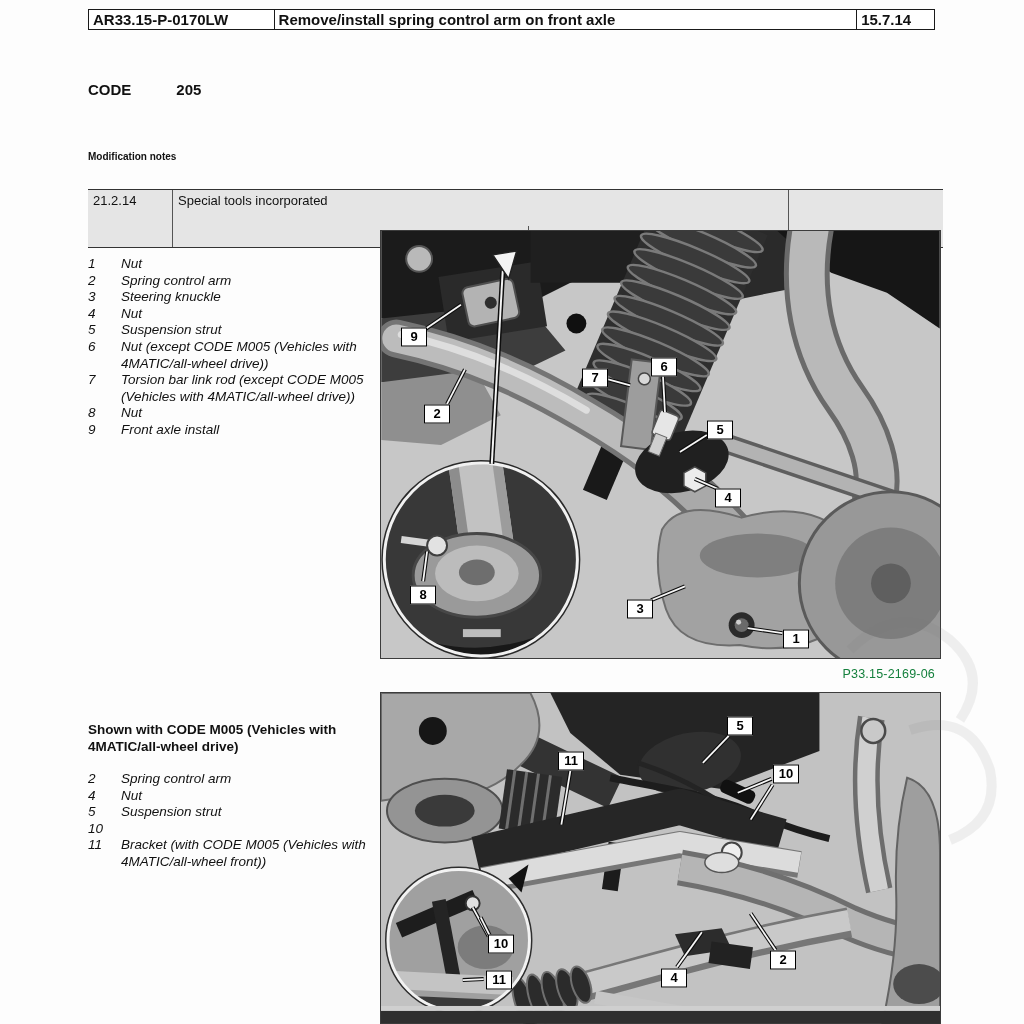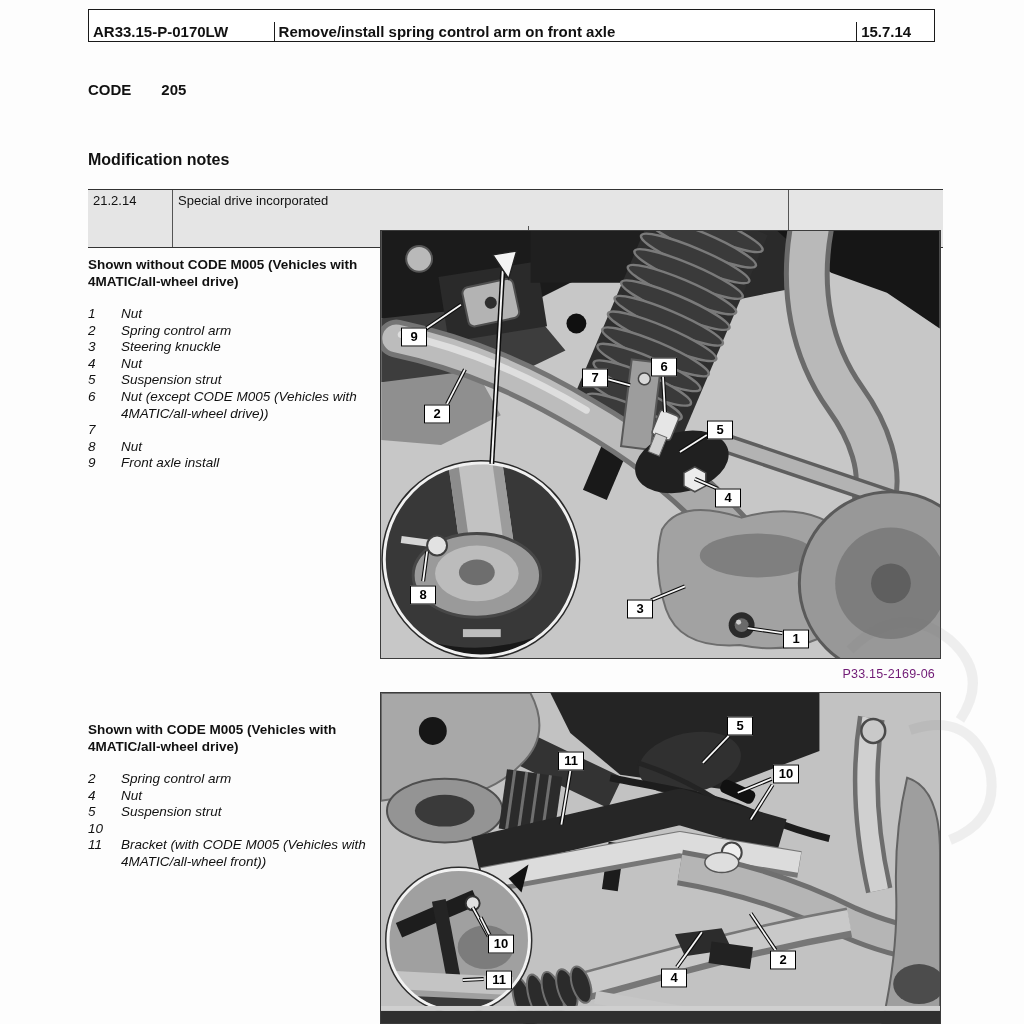--- a/index.html
+++ b/index.html
@@ -4,31 +4,31 @@
 <style>
   html,body{margin:0;padding:0;}
   body{width:1024px;height:1024px;position:relative;background:#fdfdfd;
        font-family:"Liberation Sans",sans-serif;color:#111;overflow:hidden;}
 
   
   .hdr{position:absolute;left:88px;top:9px;width:847px;display:flex;
        border:1.6px solid #1a1a1a;box-sizing:border-box;background:#fff;
        font-weight:bold;font-size:15px;line-height:19px;}
   .hdr .cell{padding:0 4px;border-right:1.4px solid #1a1a1a;box-sizing:border-box;
-       white-space:nowrap;overflow:hidden;margin-top:12px;}
+       white-space:nowrap;overflow:hidden;}
   .hdr .c1{width:186px;}
   .hdr .c2{width:584px;}
   .hdr .c3{width:77px;border-right:none;}
 
   
   .model{position:absolute;left:88px;top:81px;font-weight:bold;font-size:15px;}
-  .model .num{margin-left:30px;}
-
-  
-  .mod-head{position:absolute;left:88px;top:151px;font-weight:bold;font-size:16px;}
+  .model .num{margin-left:45px;}
+
+  
+  .mod-head{position:absolute;left:88px;top:151px;font-weight:bold;font-size:10px;}
   .modtab{position:absolute;left:88px;top:189px;width:855px;display:flex;
           border-top:1.3px solid #333;border-bottom:1.3px solid #333;
           box-sizing:border-box;font-size:13px;line-height:19px;background:#e5e5e5;}
   .modtab .cell{padding:1px 5px;border-left:1px solid #555;box-sizing:border-box;
           white-space:nowrap;overflow:hidden;}
   .modtab .m1{width:84px;border-left:none;}
   .modtab .m2{width:356px;}
   .modtab .m3{width:260px;margin-top:36px;}
   .modtab .m4{width:155px;}
 
@@ -47,21 +47,21 @@
   .fig1{top:230px;height:429px;}
   .fig2{top:692px;height:332px;border-bottom:none;}
   .fig svg{position:absolute;left:0;top:0;width:100%;height:100%;display:block;}
 
   .callout{position:absolute;transform:translate(-50%,-50%);background:#fff;
        border:1.6px solid #000;color:#000;font-weight:bold;font-size:13px;
        line-height:16px;min-width:18px;height:17px;padding:0 3px;
        text-align:center;box-sizing:content-box;z-index:3;}
 
   .caption{position:absolute;left:735px;top:667px;width:200px;text-align:right;
-       font-size:12.5px;letter-spacing:.2px;color:#701a75;}
+       font-size:12.5px;letter-spacing:.2px;color:#15803d;}
 
   
   .wm{position:absolute;left:840px;top:560px;width:184px;height:300px;
       opacity:.10;pointer-events:none;}
 
   .lead-black{stroke:#0d0d0d;stroke-width:4;}
   .lead-white{stroke:#f6f6f6;stroke-width:1.8;}
 </style>
 </head>
 <body>
@@ -72,27 +72,26 @@
   <div class="cell c3">15.7.14</div>
 </div>
 
 <div class="model">
   <span>CODE</span><span class="num">205</span>
 </div>
 
 <div class="mod-head">Modification notes</div>
 <div class="modtab">
   <div class="cell m1">21.2.14</div>
-  <div class="cell m2">Special drive incorporated</div>
+  <div class="cell m2">Special tools incorporated</div>
   <div class="cell m3">Operation step 14</div>
   <div class="cell m4"></div>
 </div>
 
 <div class="legend lg1">
-  <p class="lg-head">Shown without CODE M005 (Vehicles with 4MATIC/all-wheel drive)</p>
   <div class="lrow">
       <span class="ln">1</span>
       <span class="lt">Nut</span>
     </div>
   <div class="lrow">
       <span class="ln">2</span>
       <span class="lt">Spring control arm</span>
     </div>
   <div class="lrow">
       <span class="ln">3</span>
@@ -105,20 +104,21 @@
   <div class="lrow">
       <span class="ln">5</span>
       <span class="lt">Suspension strut</span>
     </div>
   <div class="lrow">
       <span class="ln">6</span>
       <span class="lt">Nut (except CODE M005 (Vehicles with 4MATIC/all-wheel drive))</span>
     </div>
   <div class="lrow">
       <span class="ln">7</span>
+      <span class="lt">Torsion bar link rod (except CODE M005 (Vehicles with 4MATIC/all-wheel drive))</span>
     </div>
   <div class="lrow">
       <span class="ln">8</span>
       <span class="lt">Nut</span>
     </div>
   <div class="lrow">
       <span class="ln">9</span>
       <span class="lt">Front axle install</span>
     </div>
 </div>

